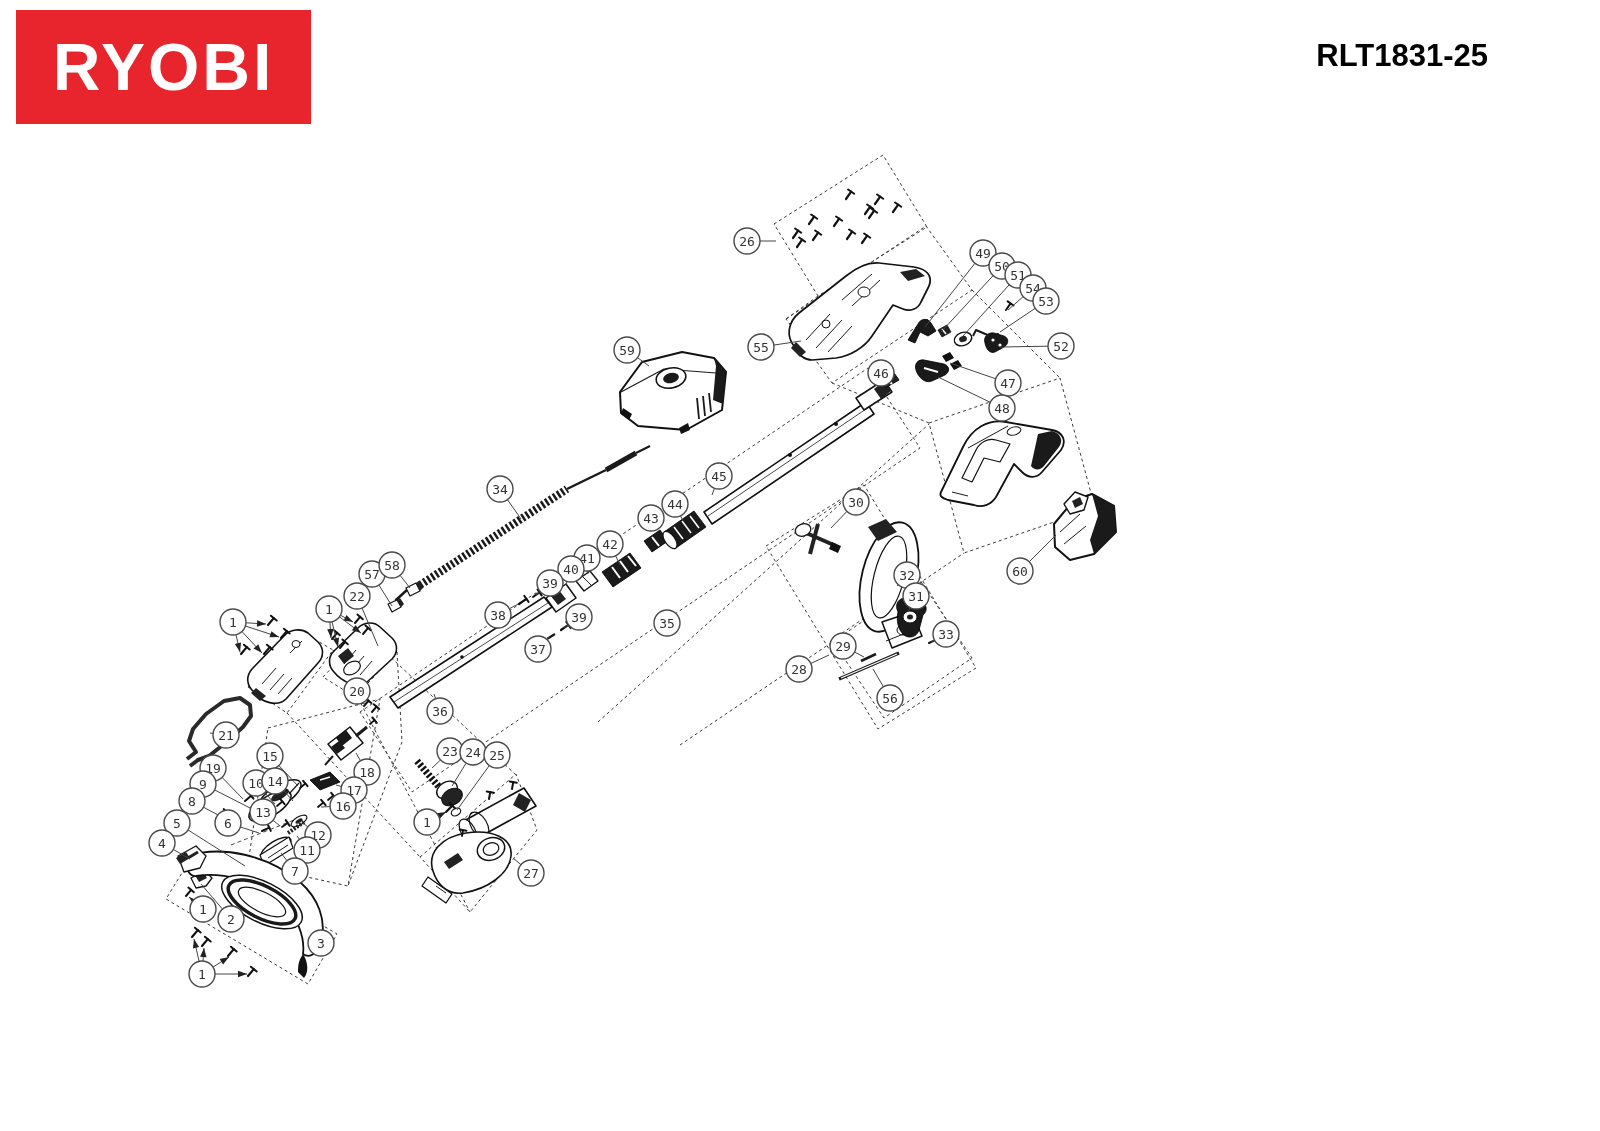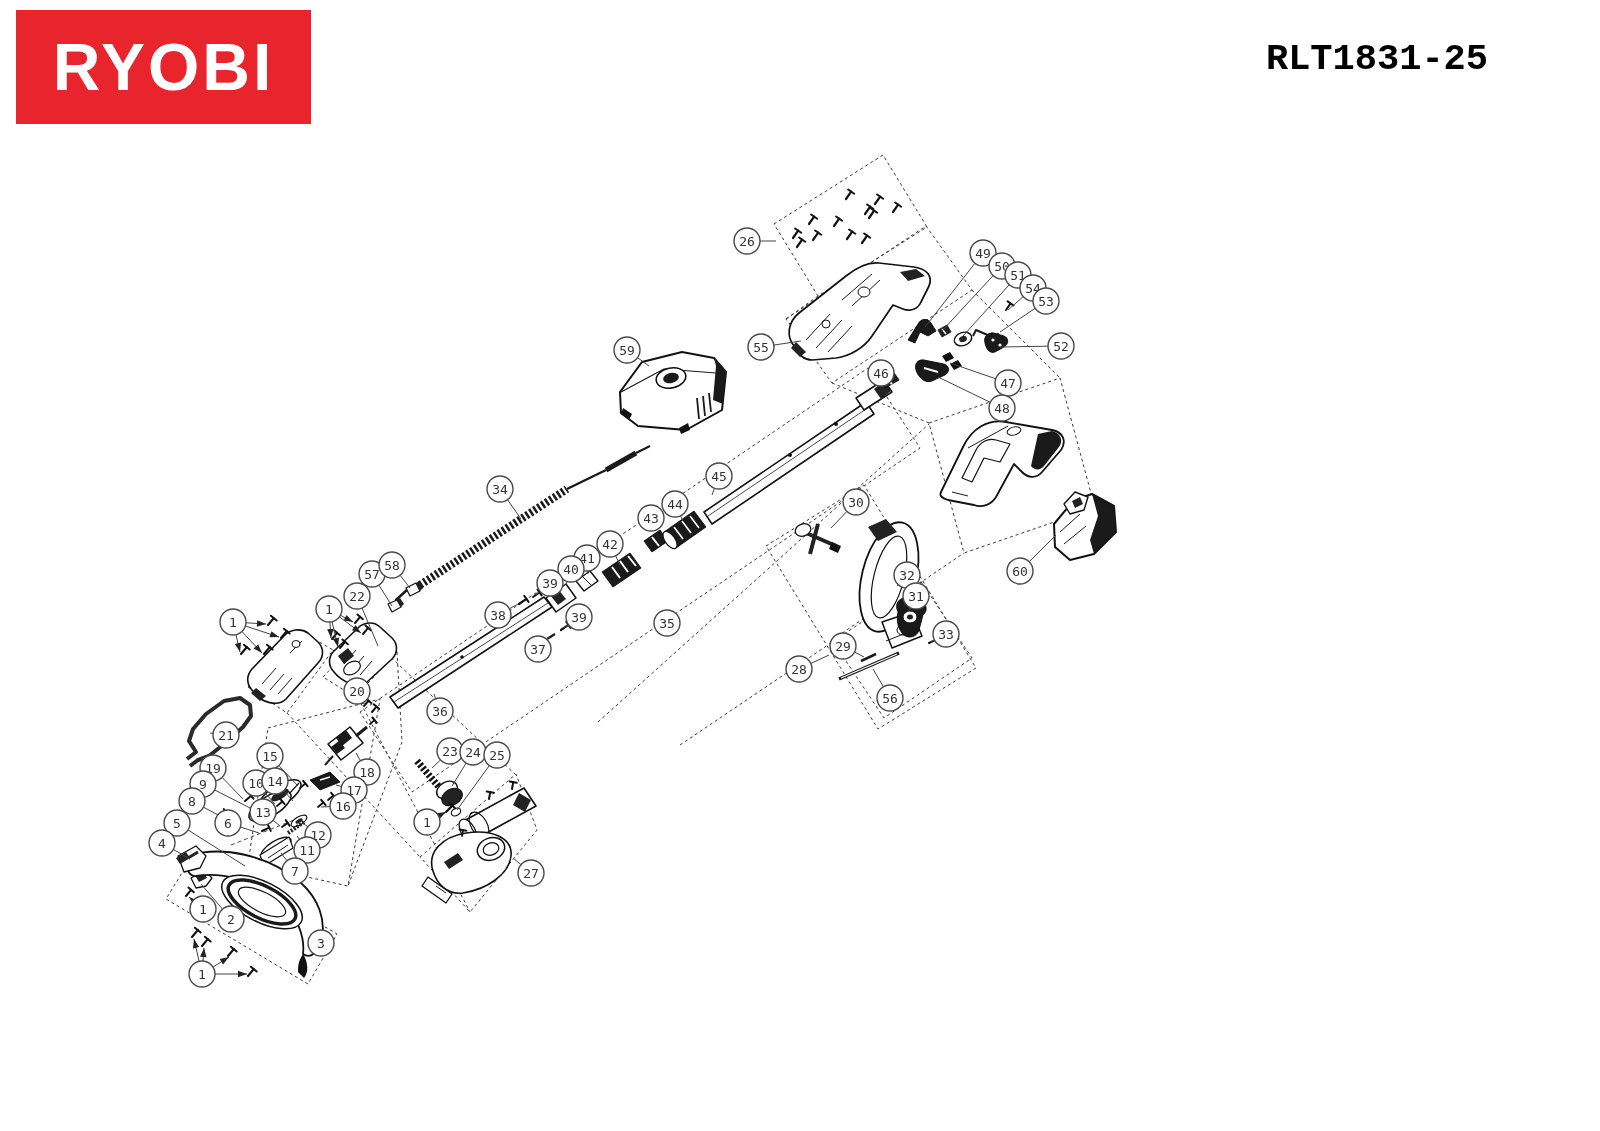--- a/index.html
+++ b/index.html
@@ -1,19 +1,19 @@
 <!DOCTYPE html>
 <html><head>
 <meta charset="utf-8">
 <style>
   html,body{margin:0;padding:0;background:#fff;font-family:"Liberation Sans",sans-serif;}
   .page{position:relative;width:1600px;height:1131px;background:#fff;overflow:hidden;}
   .logo{position:absolute;left:16px;top:10px;width:295px;height:114px;display:flex;align-items:center;justify-content:center;}
   .logo span{color:#fff;font-weight:bold;font-size:66px;letter-spacing:3px;font-family:"Liberation Sans",sans-serif;}
-  .model{position:absolute;left:1180px;top:38px;width:308px;text-align:right;font-size:37px;font-weight:bold;color:#000;font-family:Liberation Mono, monospace;}
+  .model{position:absolute;left:1180px;top:38px;width:308px;text-align:right;font-size:31px;font-weight:bold;color:#000;font-family:Liberation Sans, sans-serif;}
   svg{position:absolute;left:0;top:0;}
 </style>
 </head>
 <body>
 
 <div class="page">
   <div class="logo" style="background: rgb(232, 36, 44);">
     <span>RYOBI</span>
   </div>
   <div class="model">RLT1831-25</div>

